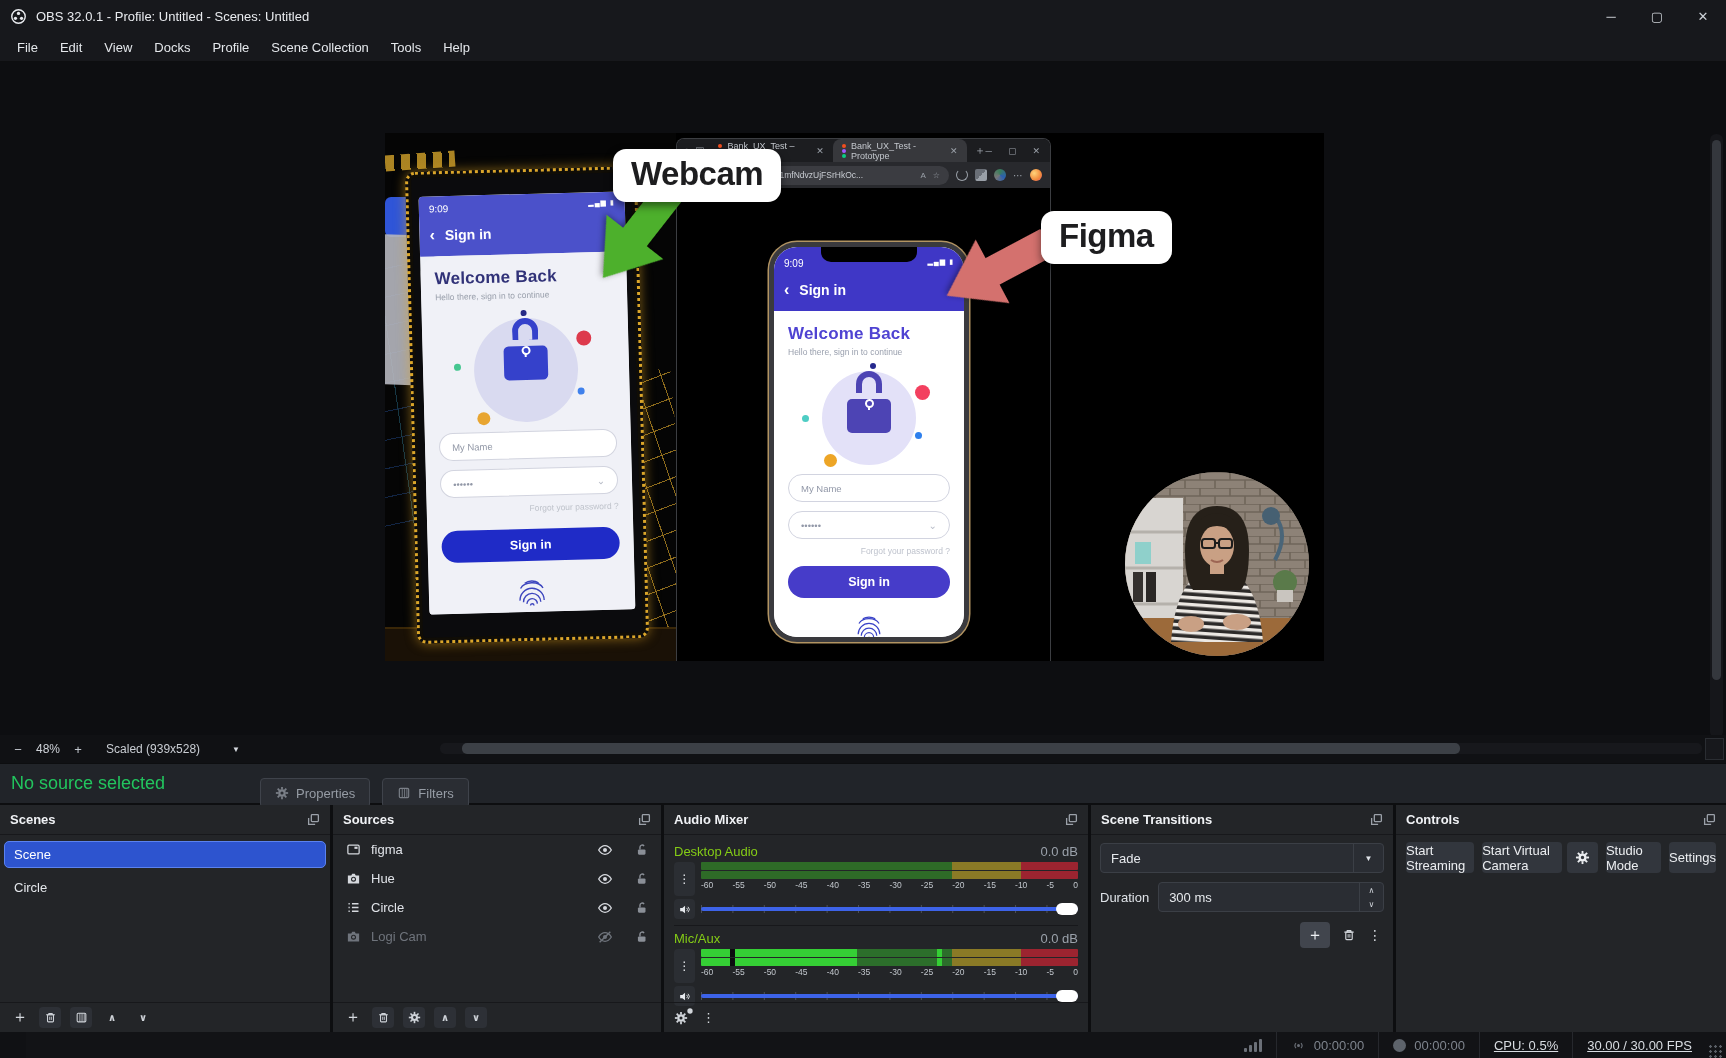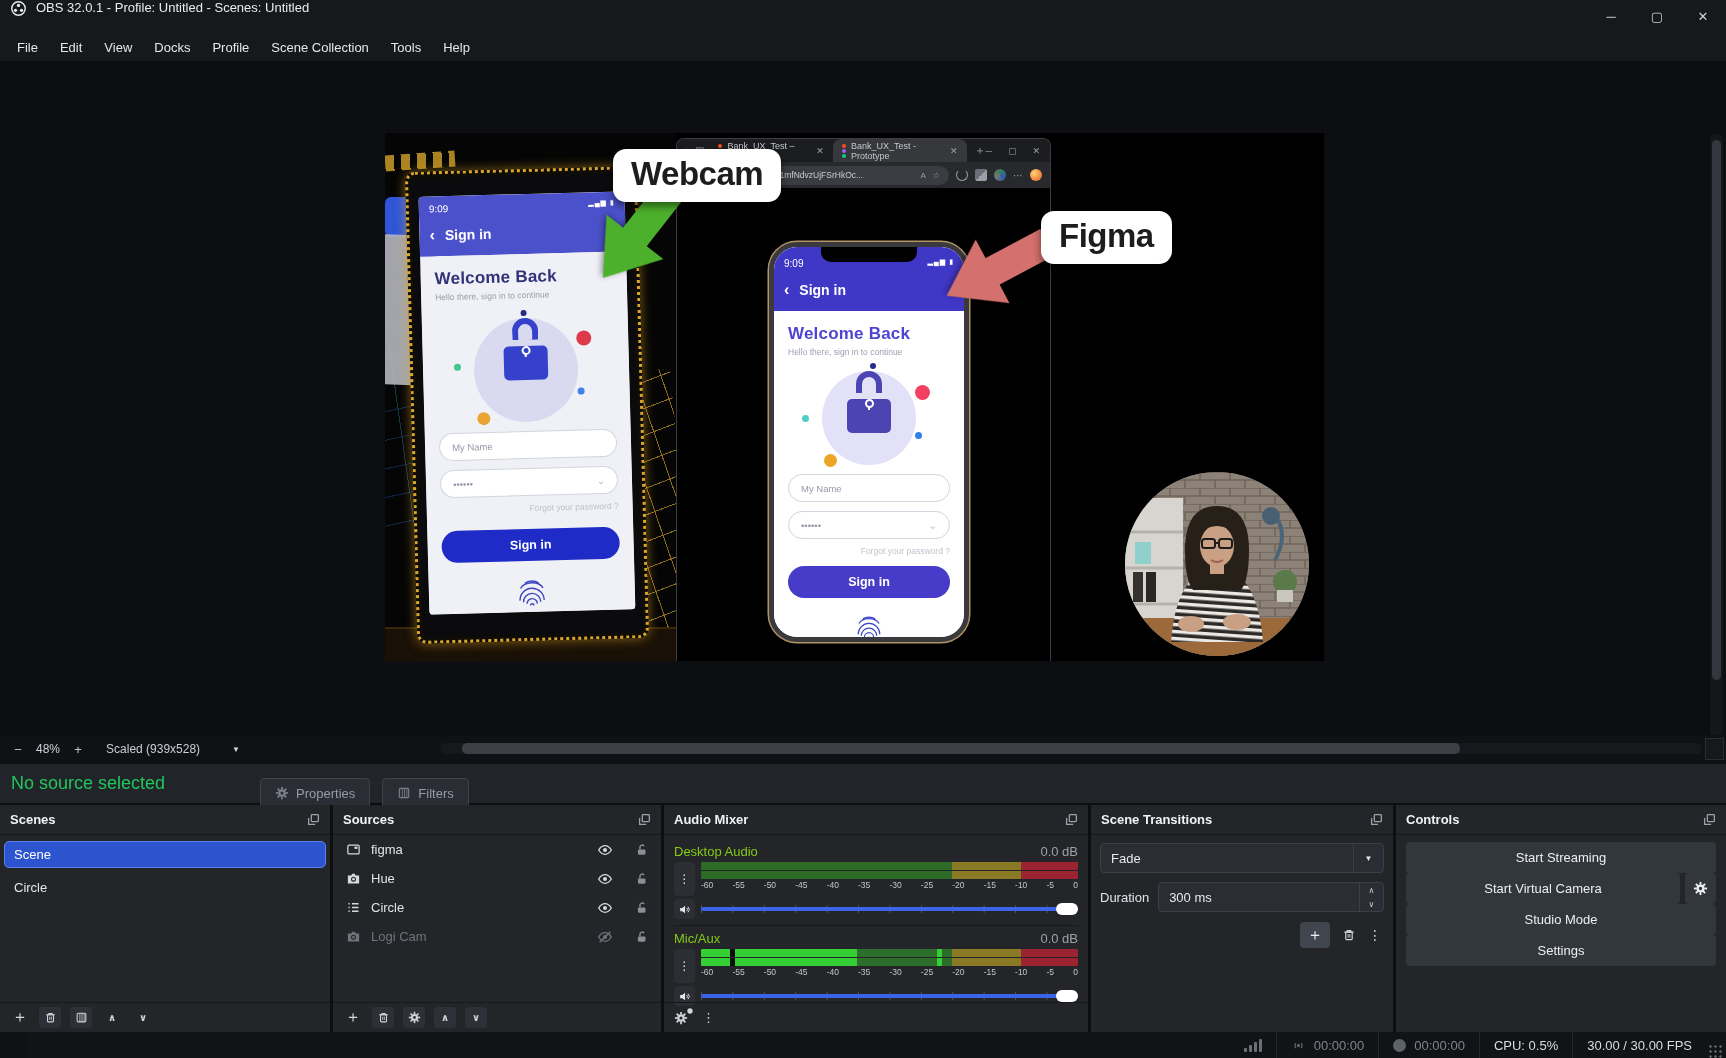--- a/index.html
+++ b/index.html
@@ -2,21 +2,21 @@
 <html><head>
 <meta charset="utf-8">
 <style>
   * { margin:0; padding:0; box-sizing:border-box; }
   html,body { background:#0a0b0d; }
   body { font-family:"Liberation Sans","DejaVu Sans",sans-serif; color:#dfe2e7; }
   .window { position:relative; width:1726px; height:1058px; background:#101114; overflow:hidden; }
 
   
   .titlebar { position:absolute; left:0; top:0; right:0; height:33px; background:#17181c;
-    display:flex; align-items:flex-start; padding-left:10px; gap:9px; font-size:13px; color:#e9ebef; }
+    display:flex; align-items:center; padding-left:10px; gap:9px; font-size:13px; color:#e9ebef; }
   .obs-logo { width:17px; height:17px; flex:0 0 auto; }
   .win-controls { margin-left:auto; display:flex; height:100%; }
   .win-btn { width:46px; height:100%; display:flex; align-items:center; justify-content:center;
     color:#cdd1d7; font-size:13px; }
 
   
   .menubar { position:absolute; left:0; top:33px; right:0; height:29px; background:#17181c;
     display:flex; align-items:center; font-size:13px; color:#e4e7eb; padding-left:6px;
     border-bottom:1px solid #0d0e10; }
   .menu-item { padding:0 11px; height:100%; display:flex; align-items:center; }
@@ -235,34 +235,34 @@
   .spin .val { padding-left:10px; color:#e6e9ed; }
   .spin-btns { margin-left:auto; width:24px; align-self:stretch; display:flex; flex-direction:column;
     border-left:1px solid #3b3f46; }
   .spin-btns div { flex:1; display:flex; align-items:center; justify-content:center; font-size:8px; color:#cfd3d9; }
   .trans-actions { display:flex; justify-content:flex-end; align-items:center; gap:12px; margin-top:10px; padding-right:2px; }
   .plus-box { width:30px; height:26px; background:#41454d; border-radius:4px; display:flex;
     align-items:center; justify-content:center; font-size:16px; color:#eef0f3; }
   .icon-plain { color:#d2d6db; display:flex; }
 
   
-  .ctl-body { padding:7px 10px 12px; display:flex; flex-direction:column; gap:0; }
+  .ctl-body { padding:7px 10px 12px; display:flex; flex-direction:row; gap:8px; }
   .ctl-btn { height:31px; background:#32363d; border-radius:4px; display:flex; align-items:center;
     justify-content:center; font-size:13px; color:#eceef1; }
   .vc-row { display:flex; gap:5px; }
   .vc-row .ctl-btn { flex:1; }
   .gear-btn { width:31px; height:31px; background:#32363d; border-radius:4px; display:flex;
     align-items:center; justify-content:center; color:#eceef1; }
 
   
   .statusbar { position:absolute; left:0; top:1032px; right:0; height:26px; background:#121316;
     display:flex; align-items:center; justify-content:flex-end; font-size:13px;margin-left:26px; }
   .sb-item { display:flex; align-items:center; gap:8px; padding:0 14px; height:100%;
     border-left:1px solid #26282d; color:#7e848d; }
-  .sb-item.bright { color:#d8dce1; }
+  .sb-item.bright { color:#d8dce1;text-decoration:underline; }
   .sb-item:first-child { border-left:none; }
   .sig-bars { display:flex; align-items:flex-end; gap:2px; }
   .sig-bars i { width:3px; background:#6b7078; display:block; border-radius:1px; }
   .rec-dot { width:13px; height:13px; border-radius:50%; background:#5d636b; }
   .grip { width:14px; height:14px; margin:0 4px 0 2px; align-self:flex-end;
     background:radial-gradient(circle,#5a5f66 1px,transparent 1.5px); background-size:5px 5px; }
 </style>
 </head>
 <body>
 

